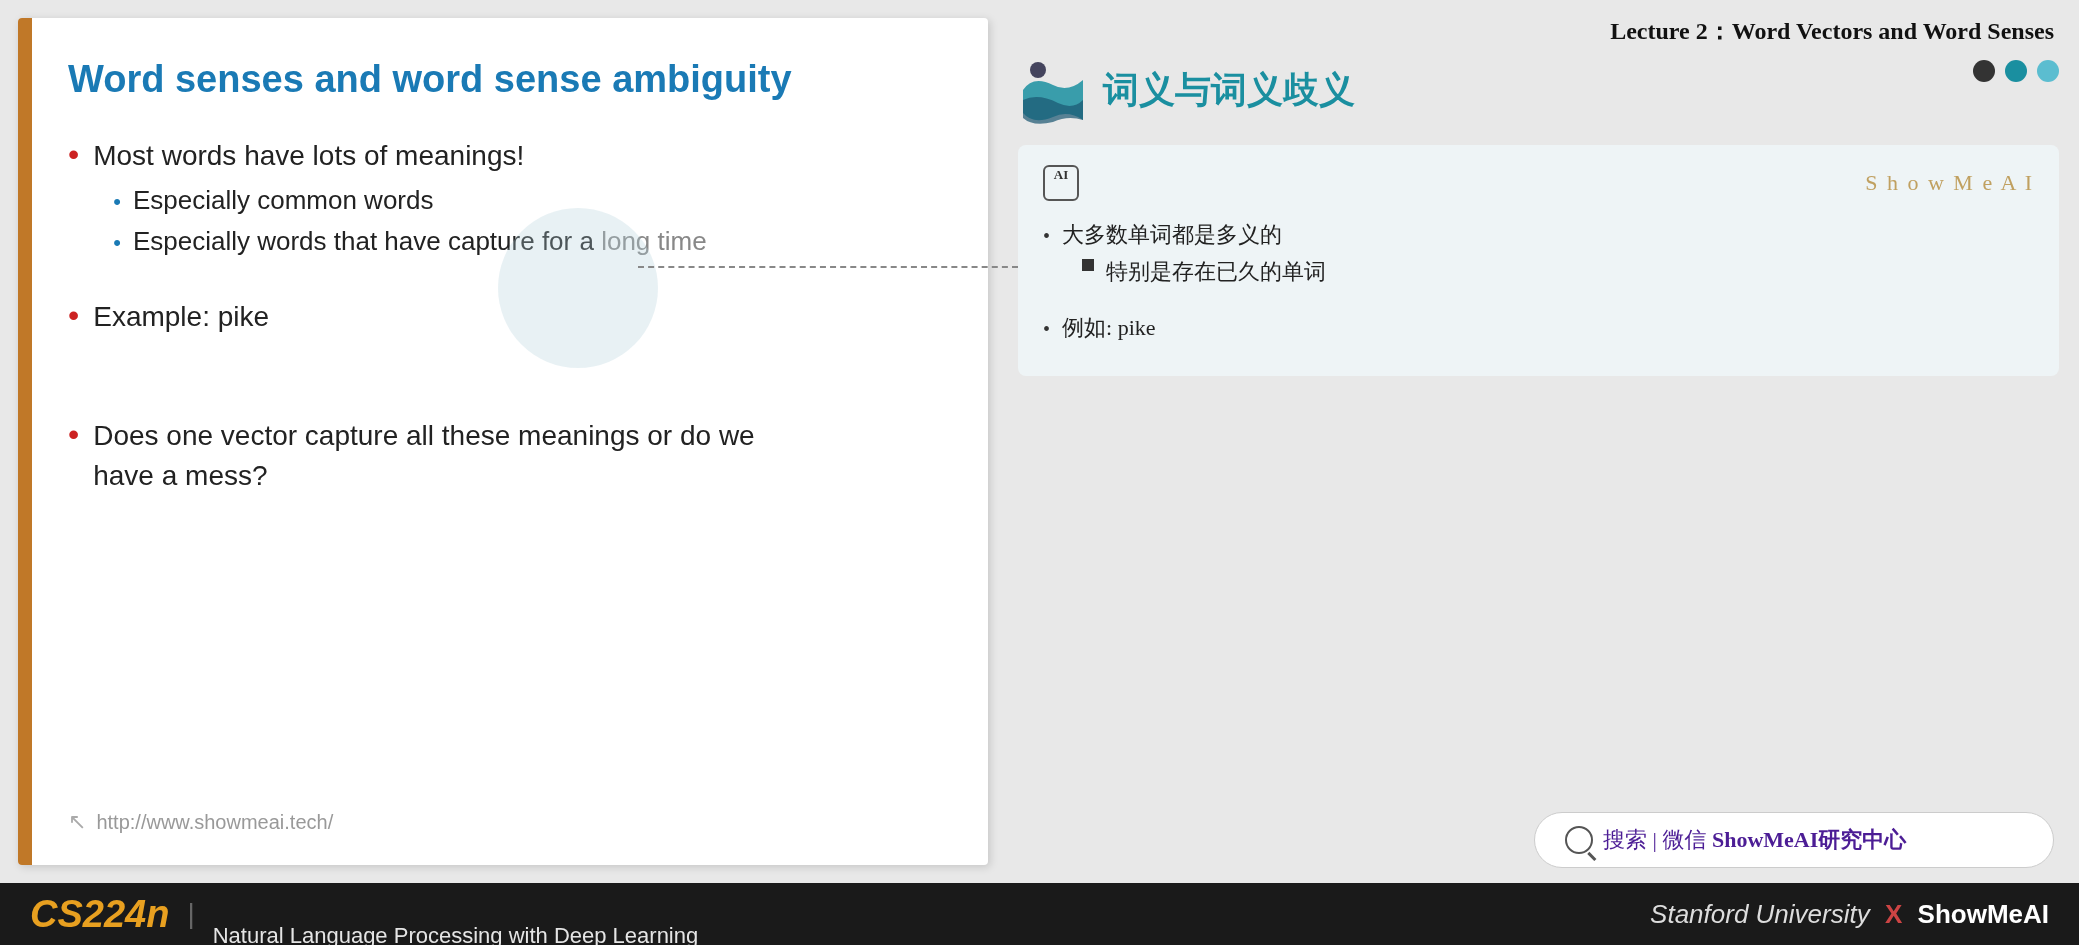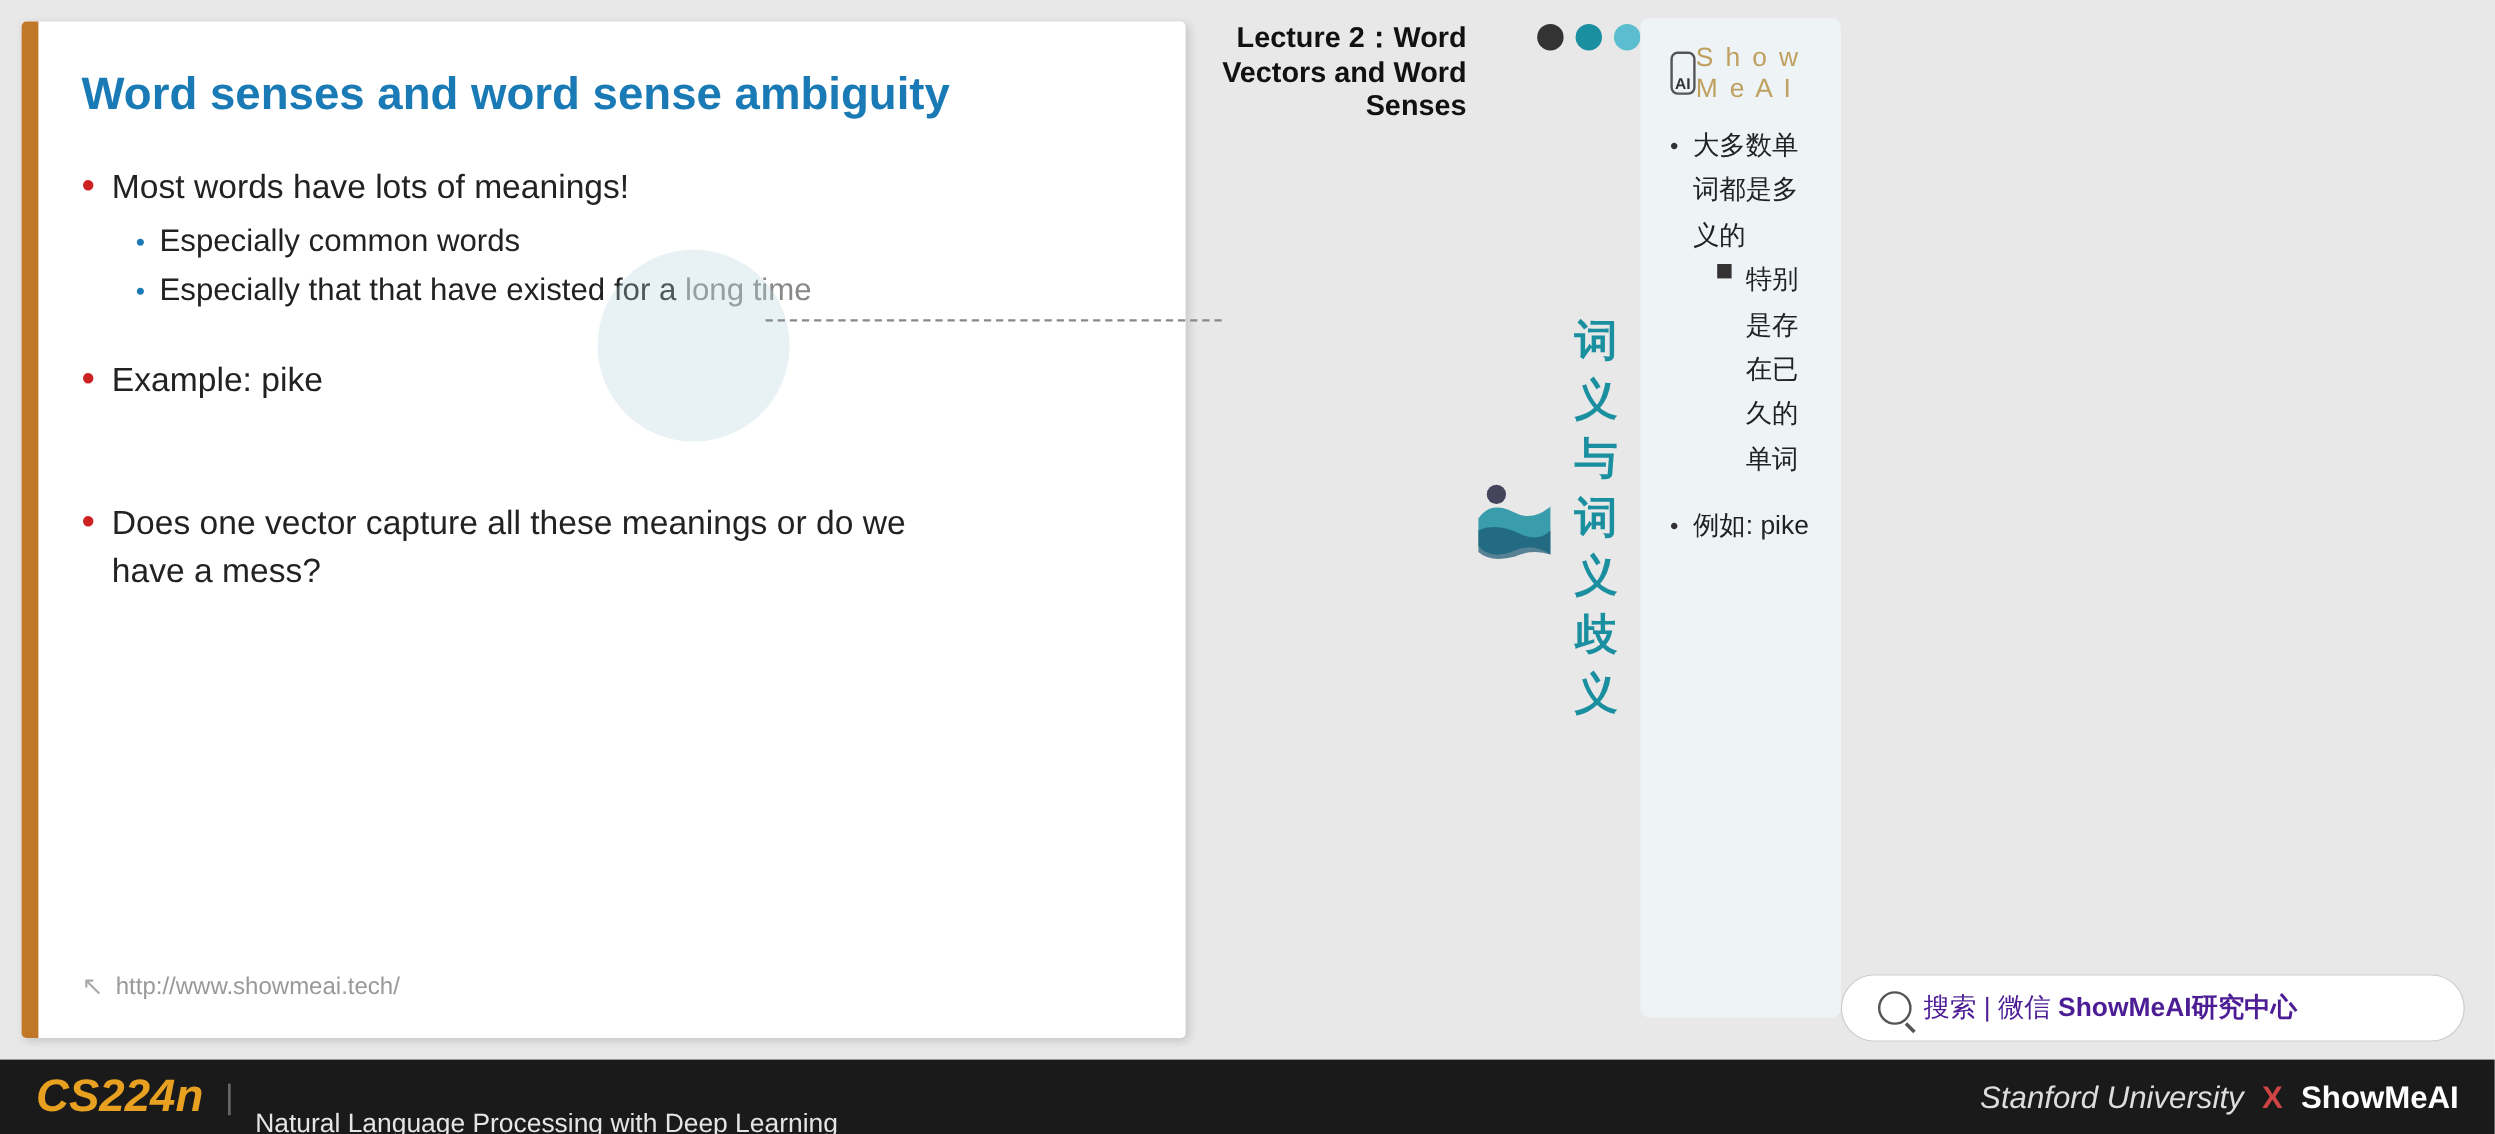--- a/index.html
+++ b/index.html
@@ -143,21 +143,23 @@
     .cursor-icon {
       margin-right: 10px;
       font-size: 22px;
       color: #aaa;
     }
 
     
     .right-panel {
       flex: 1;
       display: flex;
+      flex-direction: column;
       padding: 15px 20px 15px 10px;
+      font-family: Liberation Serif, serif;
     }
 
     .lecture-header {
       text-align: right;
       font-size: 24px;
       font-weight: bold;
       color: #111;
       margin-bottom: 8px;
       padding-right: 5px;
     }
@@ -224,21 +226,21 @@
       justify-content: space-between;
       margin-bottom: 15px;
     }
 
     .ai-icon {
       width: 36px;
       height: 36px;
       border: 2px solid #555;
       border-radius: 6px;
       display: flex;
-      align-items: flex-end;
+      align-items: flex-start;
       justify-content: center;
       font-size: 18px;
     }
 
     .showmeai-brand {
       color: #c0a060;
       font-size: 22px;
       letter-spacing: 2px;
       font-weight: 500;
     }
@@ -406,21 +408,21 @@
           <div>
             <div class="bullet-text">Most words have lots of meanings!</div>
             <div class="sub-bullets">
               <div class="sub-bullet">
                 <span class="sub-bullet-dot">•</span>
                 <span class="sub-bullet-text">Especially common words</span>
               </div>
               <div class="sub-bullet">
                 <span class="sub-bullet-dot">•</span>
                 <span class="sub-bullet-text">
-                  <span>Especially that that have existed for a </span><span class="long-time">long time</span>
+                  <span>Especially words that have capture for a </span><span class="long-time">long time</span>
                 </span>
               </div>
             </div>
           </div>
         </div>
 
         <div class="bullet-main" style="margin-top: 30px;">
           <span class="bullet-dot-red">•</span>
           <div class="bullet-text">Example: pike</div>
         </div>

